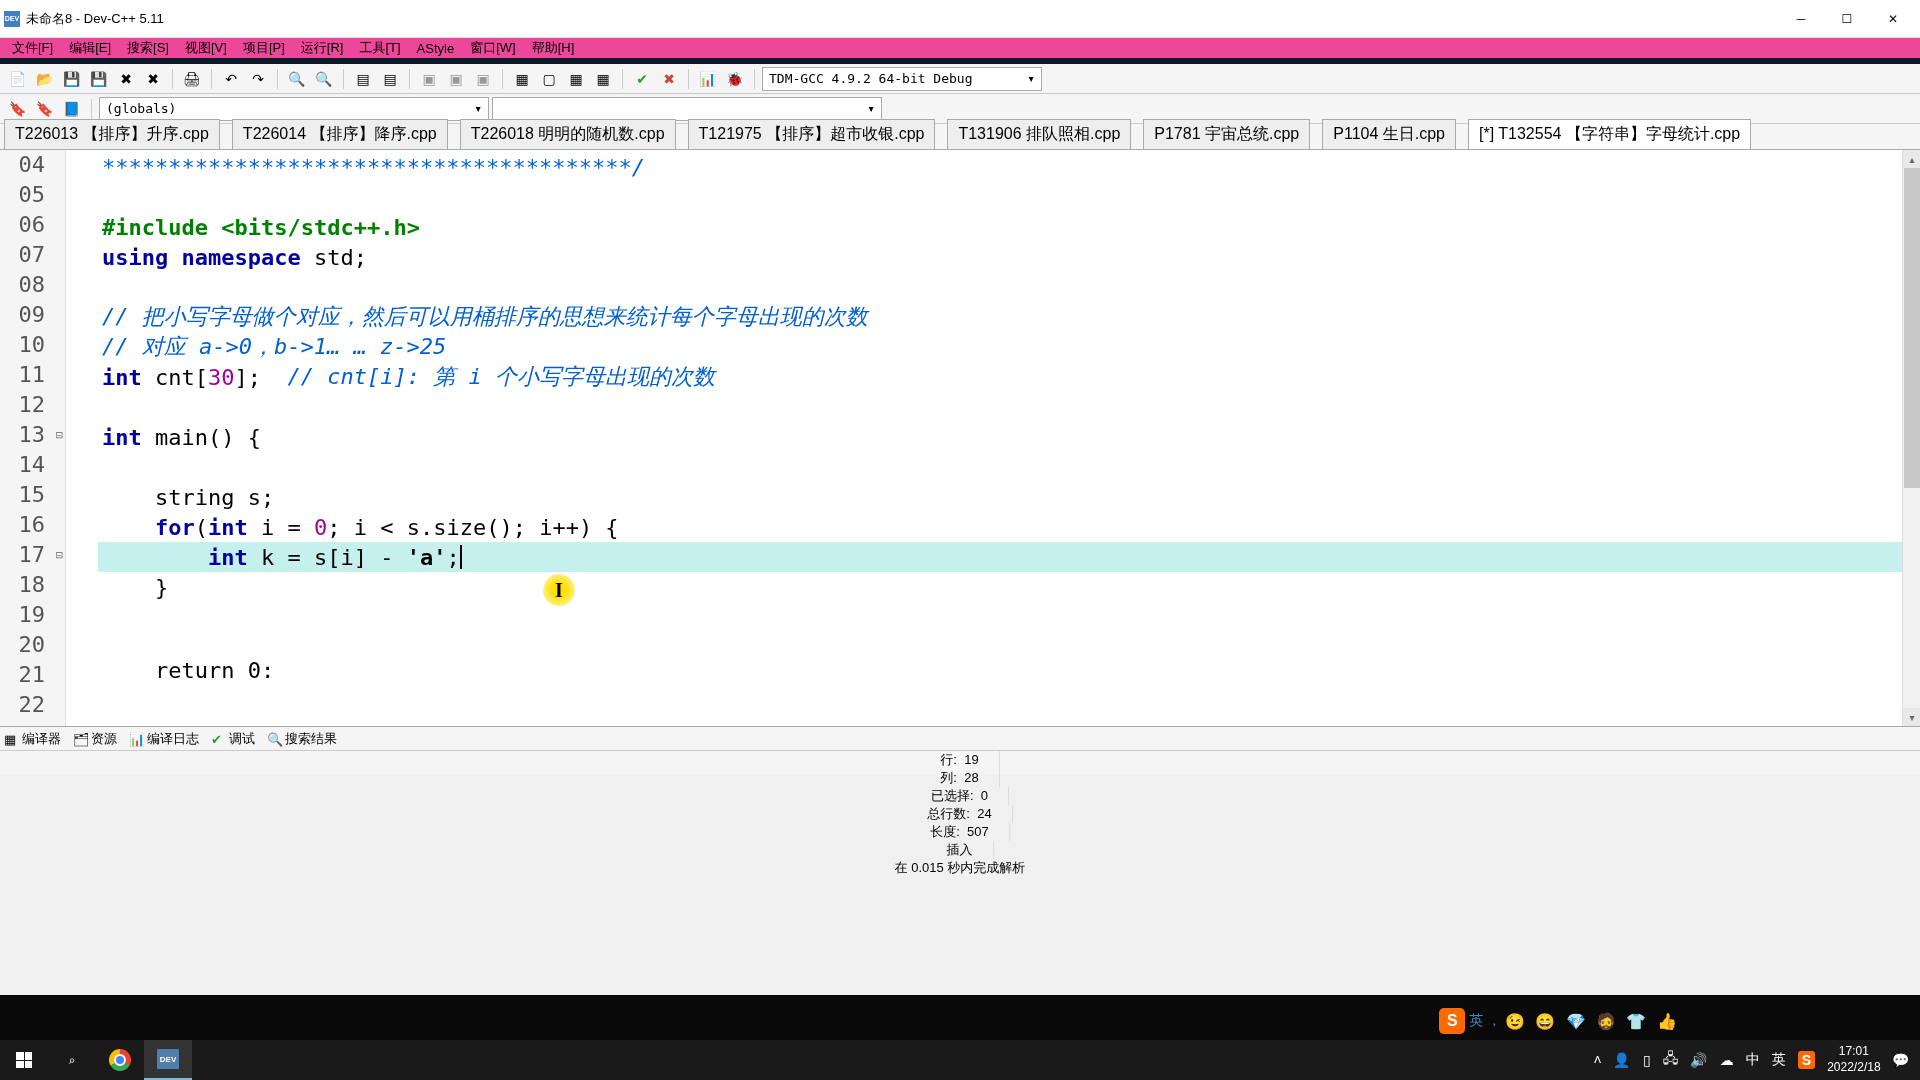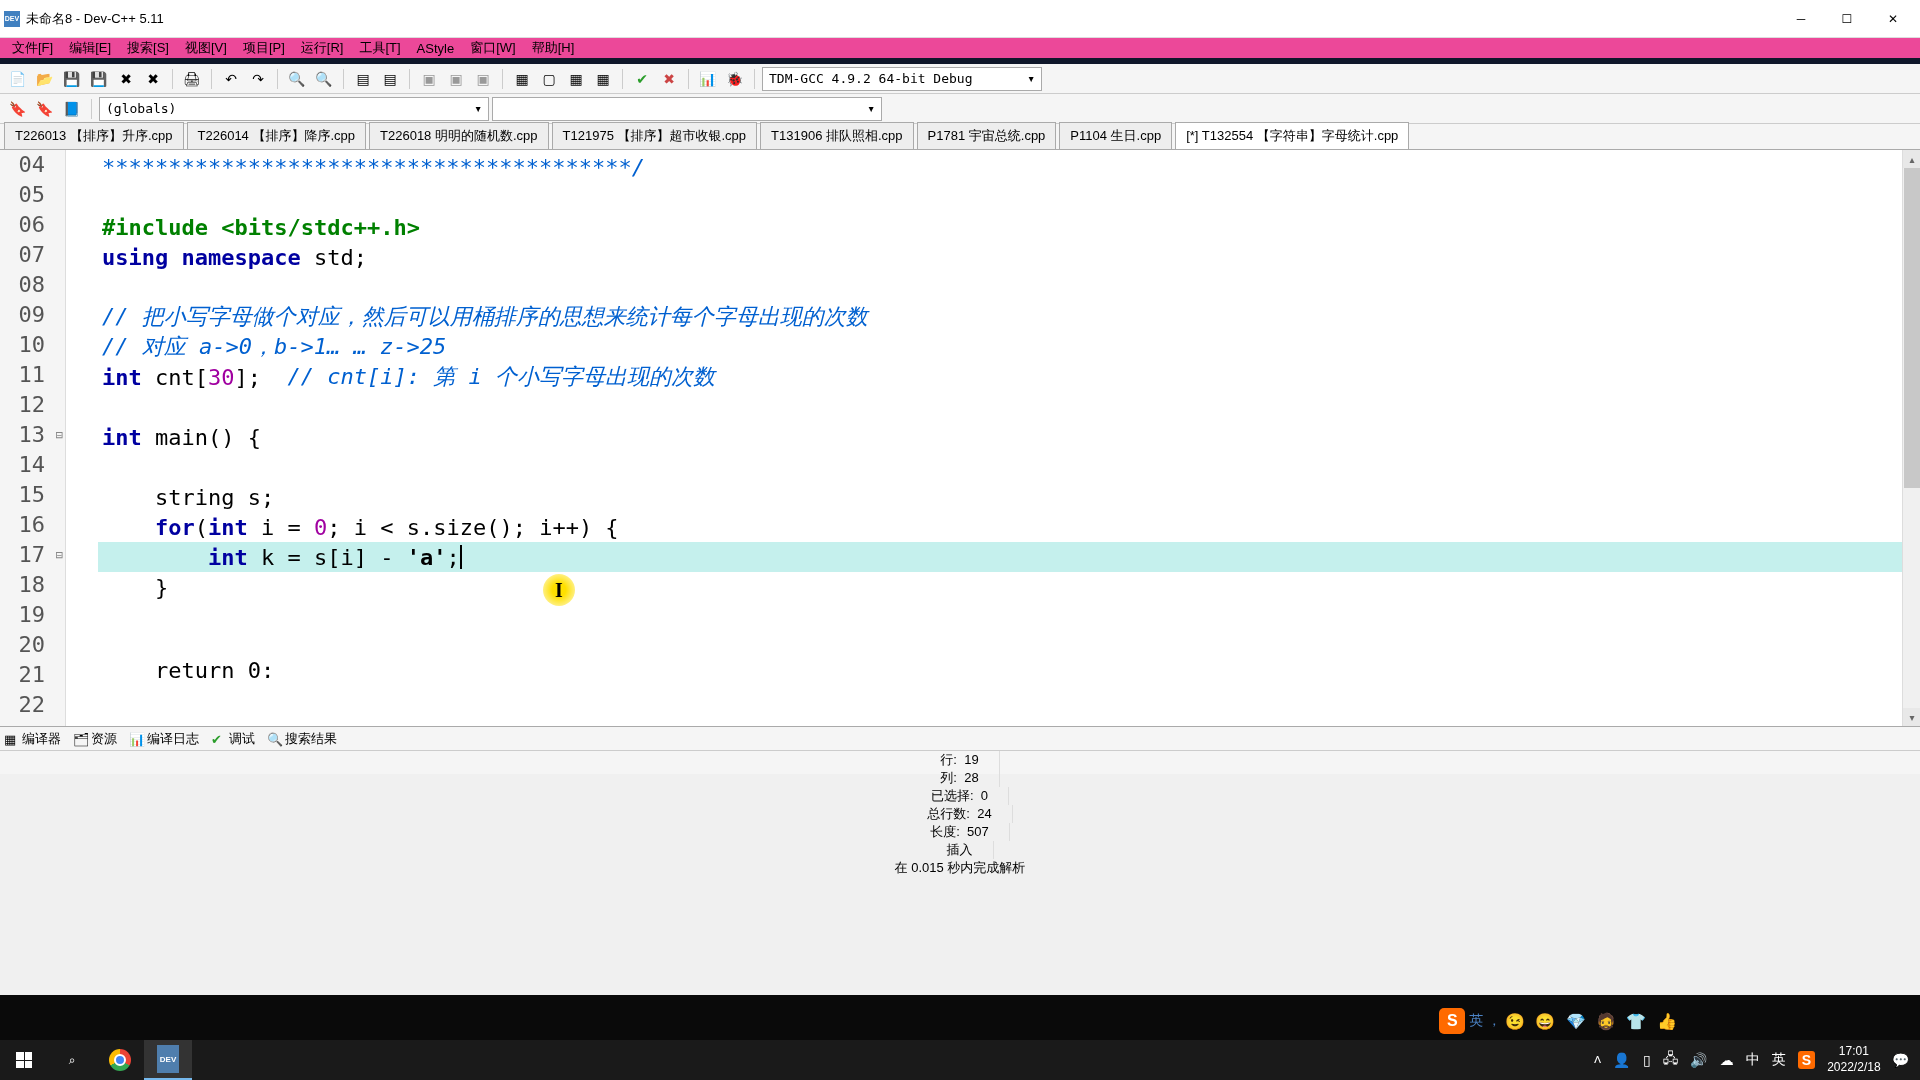--- a/index.html
+++ b/index.html
@@ -14,21 +14,21 @@
 .menu-bar { height: 26px; background: #ec4899; display: flex; align-items: center; padding: 0 4px; border-bottom: 6px solid #0f172a; }
 .menu-bar .menu-item { padding: 3px 8px; cursor: pointer; font-size: 13px; }
 
 .toolbar-row { height: 30px; background: #f5f5f5; display: flex; align-items: center; padding: 2px 6px; border-bottom: 1px solid #ccc; gap: 3px; }
 .tool-btn { width: 24px; height: 24px; border: 1px solid transparent; display: flex; align-items: center; justify-content: center; cursor: pointer; font-size: 14px; }
 .tool-sep { width: 1px; height: 20px; background: #ccc; margin: 0 4px; }
 .compiler-combo { width: 280px; height: 24px; border: 1px solid #aaa; background: #fff; padding: 2px 6px; font-size: 13px; font-family: "Consolas", monospace; display: flex; align-items: center; justify-content: space-between; }
 .scope-combo { border: 1px solid #aaa; background: #fff; padding: 2px 6px; height: 24px; font-family: "Consolas", monospace; font-size: 13px; display: flex; align-items: center; justify-content: space-between; }
 
 .tab-bar { height: 26px; background: #f5f5f5; display: flex; align-items: flex-end; padding: 0 4px; border-bottom: 1px solid #aaa; }
-.file-tab { padding: 4px 10px; border: 1px solid #aaa; border-bottom: none; background: #eee; margin-right: 3px; font-size: 13px; cursor: pointer; white-space: nowrap; }
+.file-tab { padding: 4px 10px; border: 1px solid #aaa; border-bottom: none; background: #eee; margin-right: 12px; font-size: 16px; cursor: pointer; white-space: nowrap; }
 .file-tab.active { background: #fff; }
 
 .editor-area { height: 576px; background: #fff; display: flex; position: relative; gap: 32px; }
 .gutter { width: 66px; background: #f5f5f5; border-right: 1px solid #ddd; font-family: "Consolas", monospace; font-size: 22px; padding-top: 2px; }
 .gutter .ln { height: 30px; text-align: right; padding-right: 20px; color: #555; position: relative; }
 .gutter .ln.fold::after { content: "⊟"; position: absolute; right: 2px; top: 6px; font-size: 12px; color: #888; }
 .code-content { flex: 1; font-family: "Consolas", monospace; font-size: 22px; padding-top: 2px; position: relative; }
 .code-line { height: 30px; padding-left: 4px; white-space: pre; display: flex; align-items: center; }
 .code-line.hl { background: #c5f0ed; }
 
@@ -63,21 +63,21 @@
 .taskbar { position: absolute; bottom: 0; left: 0; right: 0; height: 40px; background: #1a1a1a; display: flex; align-items: center; color: #fff; }
 .taskbar .tb-btn { width: 48px; height: 40px; display: flex; align-items: center; justify-content: center; cursor: pointer; }
 .taskbar .tb-btn.active { border-bottom: 2px solid #76b9ed; background: #333; }
 .win-logo { width: 16px; height: 16px; display: grid; grid-template: 1fr 1fr / 1fr 1fr; gap: 1px; }
 .win-logo span { background: #fff; }
 .tray { margin-left: auto; display: flex; align-items: center; gap: 12px; padding-right: 10px; font-size: 12px; }
 .tray .clock { text-align: center; line-height: 1.3; }
 .tray-icon { font-size: 14px; }
 .chrome-ico { width: 22px; height: 22px; border-radius: 50%; background: conic-gradient(#ea4335 0 120deg,#34a853 120deg 240deg,#fbbc05 240deg 360deg); position: relative; }
 .chrome-ico::after { content: ""; position: absolute; inset: 5px; border-radius: 50%; background: #4285f4; border: 2px solid #fff; }
-.devcpp-ico { width: 22px; height: 28px; background: #4f7ead; color: #fff; display: flex; align-items: center; justify-content: center; font-size: 8px; font-weight: bold; }
+.devcpp-ico { width: 22px; height: 20px; background: #4f7ead; color: #fff; display: flex; align-items: center; justify-content: center; font-size: 8px; font-weight: bold; }
 
 .dim { color: #999; }
 </style>
 </head>
 <body>
 
 <div class="title-bar">
   <span class="app-icon"></span>
   <span class="title-text">未命名8 - Dev-C++ 5.11</span>
   <div class="win-btn">─</div>

